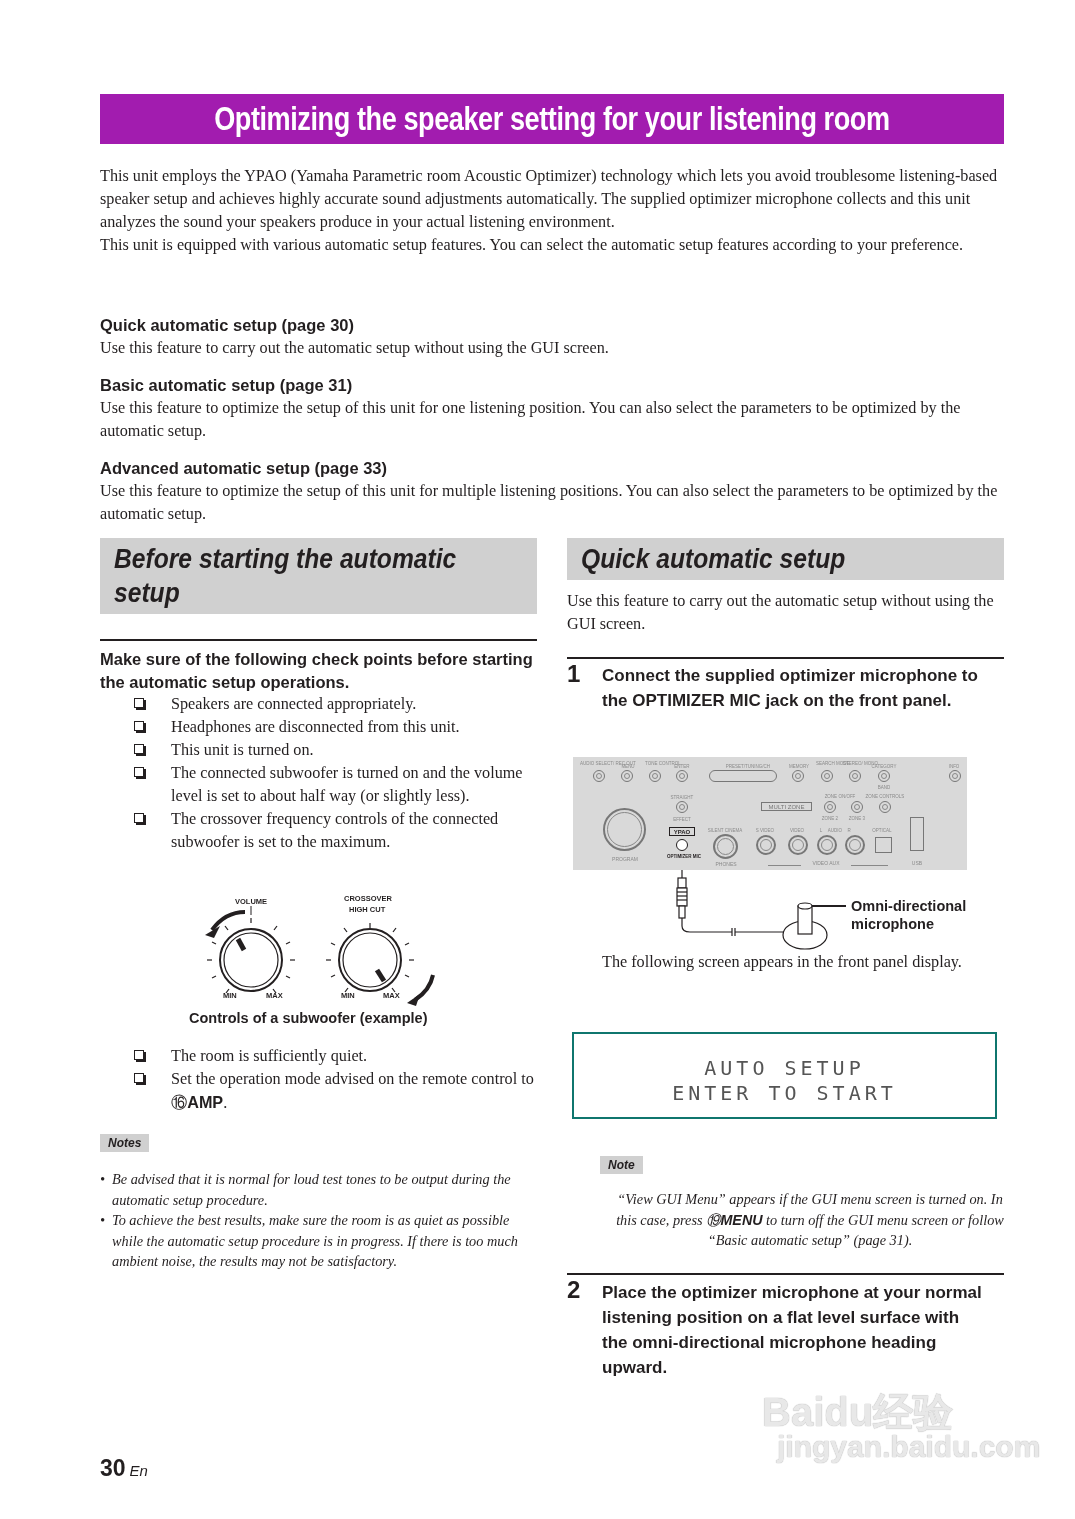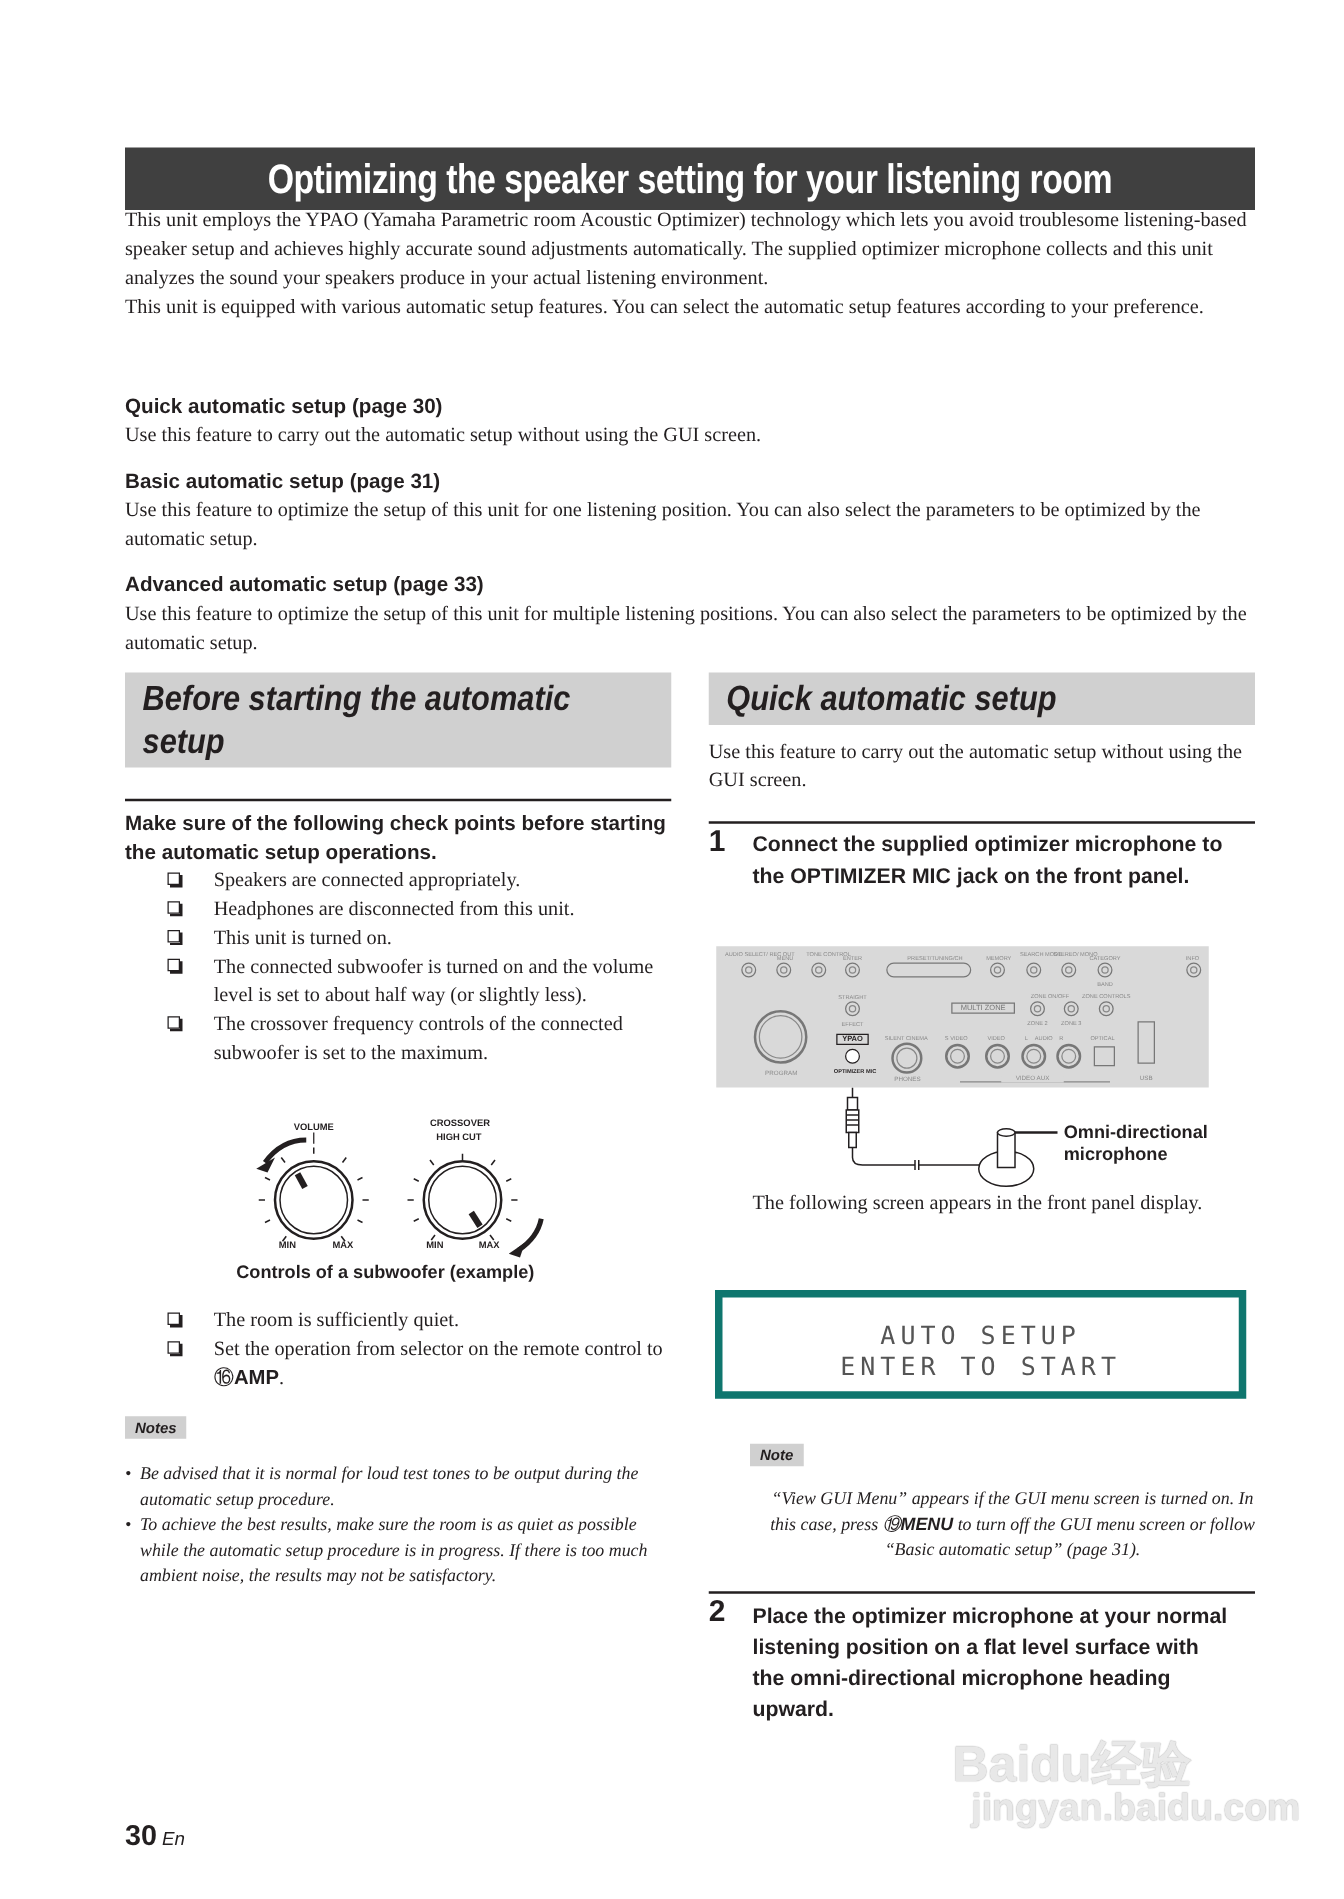--- a/index.html
+++ b/index.html
@@ -1,38 +1,38 @@
 <!DOCTYPE html>
 <html><head>
 <meta charset="utf-8">
 <style>
   html, body { margin: 0; padding: 0; background: #ffffff; }
   body { width: 1075px; height: 1519px; position: relative; overflow: hidden; font-family: "Liberation Serif", serif; color: #231f20; }
   .abs { position: absolute; }
-  .title-bar { left: 100px; top: 94px; width: 904px; height: 50px; background: #404040; color: #fff; display: flex; align-items: center; justify-content: center; margin-top: 24px; }
+  .title-bar { left: 100px; top: 94px; width: 904px; height: 50px; background: #a21caf; color: #fff; display: flex; align-items: center; justify-content: center; }
   .title-bar span { font-family: "Liberation Sans", sans-serif; font-weight: bold; font-size: 33px; letter-spacing: -0.5px; transform: scaleX(0.82); display: inline-block; white-space: nowrap; }
   .body-text { font-size: 16.2px; line-height: 23px; }
   .intro { left: 100px; top: 165px; width: 905px; }
   .h3 { font-family: "Liberation Sans", sans-serif; font-weight: bold; font-size: 16.5px; }
   .sec-head { background: #d0d0d0; font-family: "Liberation Sans", sans-serif; font-weight: bold; font-style: italic; font-size: 28px; line-height: 34px; padding: 4px 14px; box-sizing: border-box; }
   .sec-head span { display: inline-block; transform: scaleX(0.88); transform-origin: left; }
   .rule { height: 2px; background: #231f20; }
   .bold-lead { font-family: "Liberation Sans", sans-serif; font-weight: bold; font-size: 16.5px; line-height: 23px; }
   .check-list { list-style: none; margin: 0; padding: 0; }
   .check-list li { position: relative; padding-left: 71px; font-size: 16.2px; line-height: 23px; }
   .check-list li .box { position: absolute; left: 34px; top: 5px; width: 10px; height: 10px; border: 1px solid #231f20; box-shadow: 2px 2px 0 #231f20; box-sizing: border-box; }
   .note-tag { background: #d0d0d0; font-family: "Liberation Sans", sans-serif; font-weight: bold; font-style: italic; font-size: 12px; padding: 2px 8px; display: inline-block; }
   .small-text { font-size: 14.3px; line-height: 20.5px; font-style: italic; }
   .notes-list { list-style: none; margin: 0; padding: 0; }
   .notes-list li { position: relative; padding-left: 12px; }
   .notes-list li::before { content: "•"; position: absolute; left: 0; }
   .step-num { font-family: "Liberation Sans", sans-serif; font-weight: bold; font-size: 24px; }
   .step-text { font-family: "Liberation Sans", sans-serif; font-weight: bold; font-size: 17px; line-height: 25px; }
   .sans-bold { font-family: "Liberation Sans", sans-serif; font-weight: bold; }
-  .lcd { left: 572px; top: 1032px; width: 425px; height: 87px; border: 6px solid #0f766e; box-sizing: border-box; display: flex; flex-direction: column; align-items: center; justify-content: center; font-family: "DejaVu Sans Mono", monospace; font-size: 20px; letter-spacing: 4px; line-height: 25px; color: #555; padding-top: 10px; }
+  .lcd { left: 572px; top: 1032px; width: 425px; height: 87px; border: 2px solid #0f766e; box-sizing: border-box; display: flex; flex-direction: column; align-items: center; justify-content: center; font-family: "DejaVu Sans Mono", monospace; font-size: 20px; letter-spacing: 4px; line-height: 25px; color: #555; padding-top: 10px; }
   .panel { left: 573px; top: 757px; width: 394px; height: 113px; background: #d9d9d9; }
   .pl { position: absolute; font-family: "Liberation Sans", sans-serif; font-size: 4.5px; color: #8a8a8a; text-align: center; line-height: 5px; white-space: nowrap; }
   .knob { position: absolute; border-radius: 50%; border: 1.5px solid #777; box-sizing: border-box; }
   .knob::after { content: ""; position: absolute; left: 2px; top: 2px; right: 2px; bottom: 2px; border-radius: 50%; border: 1px solid #888; }
   .mic-label { left: 851px; top: 897px; font-family: "Liberation Sans", sans-serif; font-weight: bold; font-size: 14.5px; line-height: 18px; }
   .watermark { left: 762px; top: 1390px; color: #e8e8e8; font-family: "Liberation Sans", sans-serif; font-weight: bold; text-shadow: 0 0 1px #bbb, 0 0 1px #bbb; }
   .caption { font-family: "Liberation Sans", sans-serif; font-weight: bold; font-size: 14.5px; }
 </style>
 </head>
 <body>
@@ -119,21 +119,21 @@
     <text x="33" y="108" font-family="Liberation Sans, sans-serif" font-size="7.5" font-weight="bold" fill="#231f20">MIN</text>
     <text x="76" y="108" font-family="Liberation Sans, sans-serif" font-size="7.5" font-weight="bold" fill="#231f20">MAX</text>
     <text x="151" y="108" font-family="Liberation Sans, sans-serif" font-size="7.5" font-weight="bold" fill="#231f20">MIN</text>
     <text x="193" y="108" font-family="Liberation Sans, sans-serif" font-size="7.5" font-weight="bold" fill="#231f20">MAX</text>
   </svg>
 </div>
 <div class="abs caption" style="left:189px; top:1010px;">Controls of a subwoofer (example)</div>
 
 <ul class="abs check-list" style="left:100px; top:1045px; width:437px;">
   <li><span class="box"></span><span>The room is sufficiently quiet.</span></li>
-  <li><span class="box"></span><span>Set the operation from selector on the remote control to </span><span>⑯</span><span class="sans-bold">AMP</span>.</li>
+  <li><span class="box"></span><span>Set the operation mode advised on the remote control to </span><span>⑯</span><span class="sans-bold">AMP</span>.</li>
 </ul>
 
 <div class="abs" style="left:100px; top:1133px;">
   <span class="note-tag">Notes</span>
 </div>
 <ul class="abs notes-list small-text" style="left:100px; top:1169px; width:437px;">
   <li>Be advised that it is normal for loud test tones to be output during the automatic setup procedure.</li>
   <li>To achieve the best results, make sure the room is as quiet as possible while the automatic setup procedure is in progress. If there is too much ambient noise, the results may not be satisfactory.</li>
 </ul>
 

